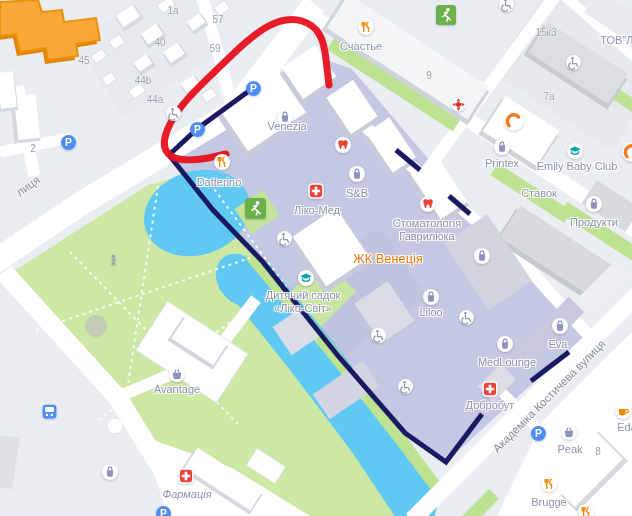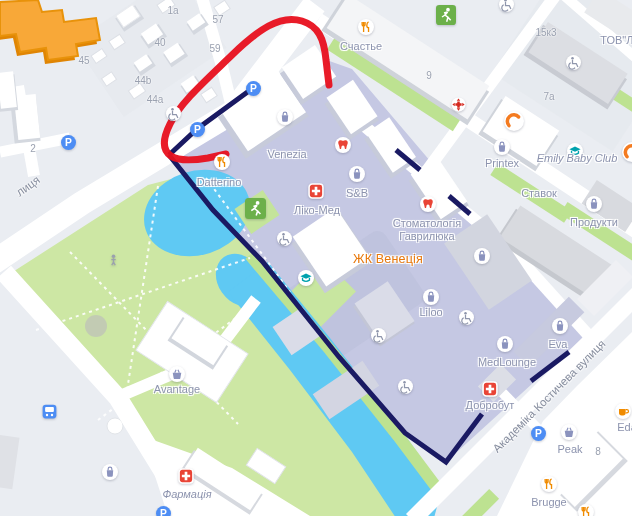--- a/index.html
+++ b/index.html
@@ -289,21 +289,21 @@
       <div class="poi-label" style="left: 618px; top: 42px;">
         <div>ТОВ"Лі</div>
       </div>
       <div class="marker" style="left: 277px; top: 109px;">
         <svg viewBox="0 0 12 12" width="16" height="16">
           <circle cx="6" cy="6" r="6" fill="#fff"></circle>
           <path d="M3.6 4.6h4.8l-.3 4.3a.8.8 0 0 1-.8.7H4.7a.8.8 0 0 1-.8-.7z" fill="#8B93BE"></path>
           <path d="M4.6 4.6V3.8a1.4 1.4 0 0 1 2.8 0v.8" fill="none" stroke="#8B93BE" stroke-width=".9"></path>
         </svg>
       </div>
-      <div class="poi-label" style="left: 287px; top: 156px;">
+      <div class="poi-label" style="left: 287px; top: 128px;">
         <div>Venezia</div>
       </div>
       <div class="marker" style="left: 214px; top: 154px;">
         <svg viewBox="0 0 12 12" width="16" height="16">
           <circle cx="6" cy="6" r="6" fill="#fff"></circle>
           <path d="M4.2 2.2v7.6M3.1 2.2v2.1a1.1 1.1 0 0 0 2.2 0V2.2" stroke="#F08B00" stroke-width="1" fill="none"></path>
           <path d="M7.9 2.2c-.8.3-1.3 1.2-1.3 2.6 0 1 .5 1.7 1.3 1.7v3.3" stroke="#F08B00" stroke-width="1" fill="none"></path>
         </svg>
       </div>
       <div class="poi-label" style="left: 219px; top: 184px;">
@@ -403,21 +403,21 @@
       <div class="poi-label" style="left: 502px; top: 165px;">
         <div>Printex</div>
       </div>
       <div class="marker" style="left: 567px; top: 143px;">
         <svg viewBox="0 0 12 12" width="16" height="16">
           <circle cx="6" cy="6" r="6" fill="#fff"></circle>
           <path d="M6 2.6 1.8 4.6 6 6.6l4.2-2z" fill="#00A2AE"></path>
           <path d="M3.4 5.8v1.8c1.6 1.2 3.6 1.2 5.2 0V5.8" fill="none" stroke="#00A2AE" stroke-width="1"></path>
         </svg>
       </div>
-      <div class="poi-label" style="left: 577px; top: 160px; font-style: italic;">
+      <div class="poi-label" style="left: 577px; top: 168px;">
         <div>Emily Baby Club</div>
       </div>
       <div class="poi-label" style="left: 539px; top: 195px;">
         <div>Ставок</div>
       </div>
       <div class="marker" style="left: 586px; top: 196px;">
         <svg viewBox="0 0 12 12" width="16" height="16">
           <circle cx="6" cy="6" r="6" fill="#fff"></circle>
           <path d="M3.6 4.6h4.8l-.3 4.3a.8.8 0 0 1-.8.7H4.7a.8.8 0 0 1-.8-.7z" fill="#8B93BE"></path>
           <path d="M4.6 4.6V3.8a1.4 1.4 0 0 1 2.8 0v.8" fill="none" stroke="#8B93BE" stroke-width=".9"></path>
@@ -425,20 +425,24 @@
       </div>
       <div class="poi-label" style="left: 594px; top: 224px;">
         <div>Продукти</div>
       </div>
       <div class="marker" style="left: 298px; top: 270px;">
         <svg viewBox="0 0 12 12" width="16" height="16">
           <circle cx="6" cy="6" r="6" fill="#fff"></circle>
           <path d="M6 2.6 1.8 4.6 6 6.6l4.2-2z" fill="#00A2AE"></path>
           <path d="M3.4 5.8v1.8c1.6 1.2 3.6 1.2 5.2 0V5.8" fill="none" stroke="#00A2AE" stroke-width="1"></path>
         </svg>
+      </div>
+      <div class="poi-label" style="left: 303px; top: 297px;">
+        <div>Дитячий садок</div>
+        <div>«Ліко-Світ»</div>
       </div>
       <div class="marker" style="left: 169px; top: 366px;">
         <svg viewBox="0 0 12 12" width="16" height="16">
           <circle cx="6" cy="6" r="6" fill="#fff"></circle>
           <path d="M2.8 5h6.4l-.7 4.1a.9.9 0 0 1-.9.7H4.4a.9.9 0 0 1-.9-.7z" fill="#8B93BE"></path>
           <path d="M4.3 5l1-2.2M7.7 5l-1-2.2" stroke="#8B93BE" stroke-width=".9" fill="none"></path>
         </svg>
       </div>
       <div class="poi-label" style="left: 177px; top: 391px;">
         <div>Avantage</div>

